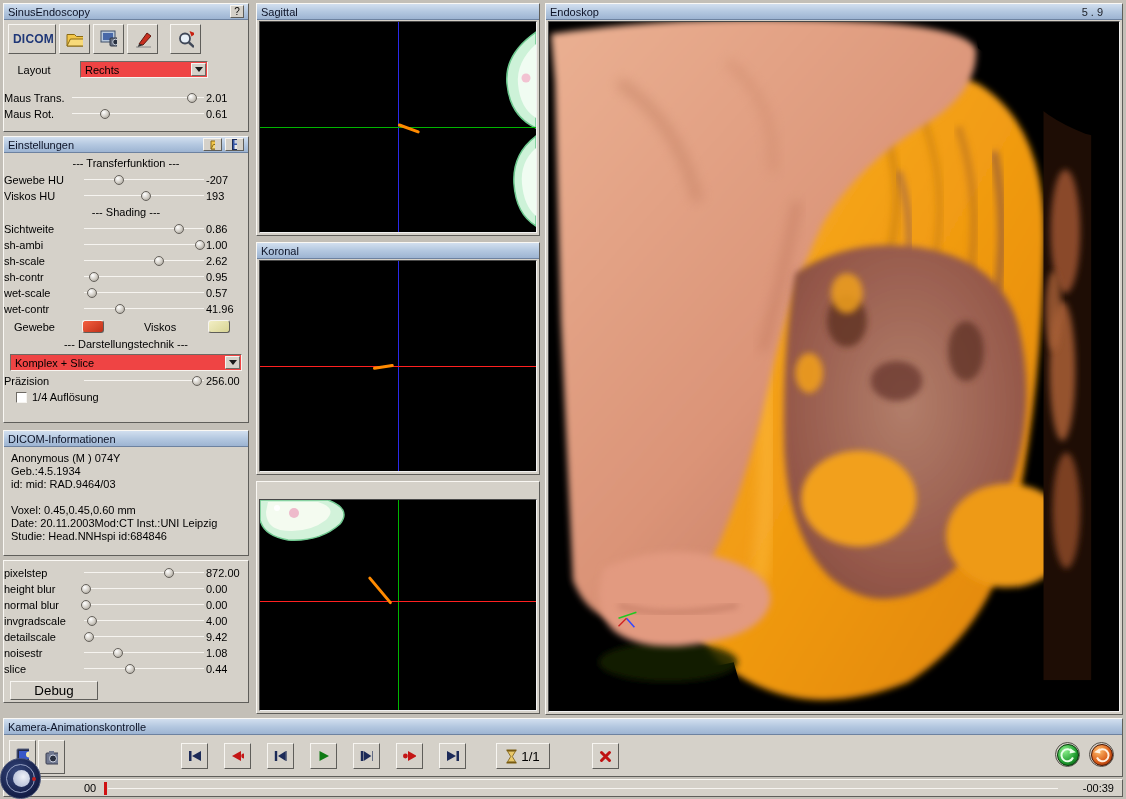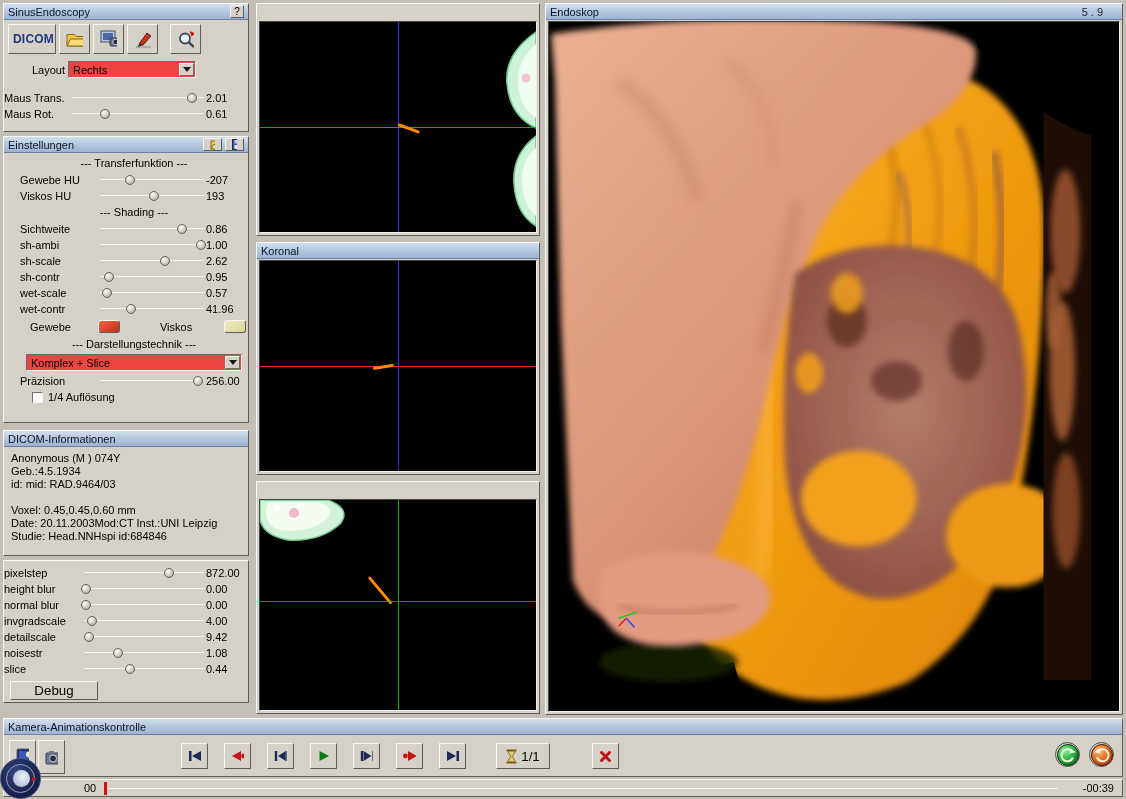--- a/index.html
+++ b/index.html
@@ -100,21 +100,21 @@
     </button>
     <button class="btn" style="width:31px;height:30px;margin-left:9px;">
       <svg width="20" height="18">
           <circle cx="8" cy="8.5" r="5" fill="#e8f0f8" stroke="#404858" stroke-width="1.8"></circle>
           <line x1="12" y1="12.5" x2="17" y2="17" stroke="#404858" stroke-width="2.4"></line>
           <polygon points="12.5,1 19,3.5 14.5,6.5" fill="#c82010"></polygon>
         </svg>
     </button>
   </div>
   <div style="position:absolute;left:0;top:57px;right:4px;display:flex;align-items:center;">
-    <span style="width:64px;text-align:right;padding-right:3px;">Layout</span>
+    <span style="width:76px;text-align:center;padding-right:16px;">Layout</span>
     <span class="combo" style="width:128px;">
       <span>Rechts</span>
       <span class="combo-arrow-btn">
           <span class="arrow-down"></span>
         </span>
     </span>
   </div>
   <div style="position:absolute;left:0;top:86px;right:0;">
     <div class="srow">
       <span class="slabel" style="width:66px;">Maus Trans.</span>
@@ -146,21 +146,21 @@
         </svg>
     </button>
     <button class="btn tbbtn">
       <svg width="12" height="11">
           <rect x="0.5" y="0.5" width="11" height="10" fill="#3858a8" stroke="#1c2c58"></rect>
           <rect x="2.5" y="1" width="7" height="3.5" fill="#c8d0e0"></rect>
           <rect x="2.5" y="6" width="7" height="4" fill="#e8e8e8"></rect>
         </svg>
     </button>
   </div>
-  <div style="position:absolute;left:16px;top:18px;right:0;">
+  <div style="position:absolute;left:0;top:18px;right:0;">
     <div class="hdr">--- Transferfunktion ---</div>
     <div class="srow">
       <span class="slabel">Gewebe HU</span>
       <span class="strack">
           <span class="groove"></span>
           <span class="knob" style="left: 30%;"></span>
         </span>
       <span class="sval">-207</span>
     </div>
     <div class="srow">
@@ -321,20 +321,23 @@
         <span class="knob" style="left: 39%;"></span>
       </span>
     <span class="sval">0.44</span>
   </div>
   <button class="btn" style="margin:4px 0 0 6px;width:88px;height:19px;">
       <span>Debug</span>
     </button>
 </div>
 
 <div class="panel" style="left:256px;top:3px;width:284px;height:233px;">
+  <div class="tb">
+      <span class="tbt">Sagittal</span>
+    </div>
   <div class="canvas">
     <svg class="blob-svg" style="right:0;top:0;" width="48" height="212" viewBox="0 0 48 212">
       <path d="M48,10 Q16,32 19,62 Q22,94 48,106 Z" fill="#cdf2d8" stroke="#6cc88e" stroke-width="1.5"></path>
       <path d="M48,22 Q28,40 30,62 Q32,86 48,96 Z" fill="#f0fcf2"></path>
       <path d="M48,114 Q24,132 26,162 Q28,192 48,204 Z" fill="#cdf2d8" stroke="#6cc88e" stroke-width="1.5"></path>
       <path d="M48,126 Q32,140 34,162 Q36,184 48,194 Z" fill="#f0fcf2"></path>
       <circle cx="38" cy="56" r="4.5" fill="#f2c3d2"></circle>
     </svg>
     <span class="vline" style="left:50%;background:#2a2ae8;"></span>
     <span class="hline" style="top:50%;background:#00b400;"></span>

